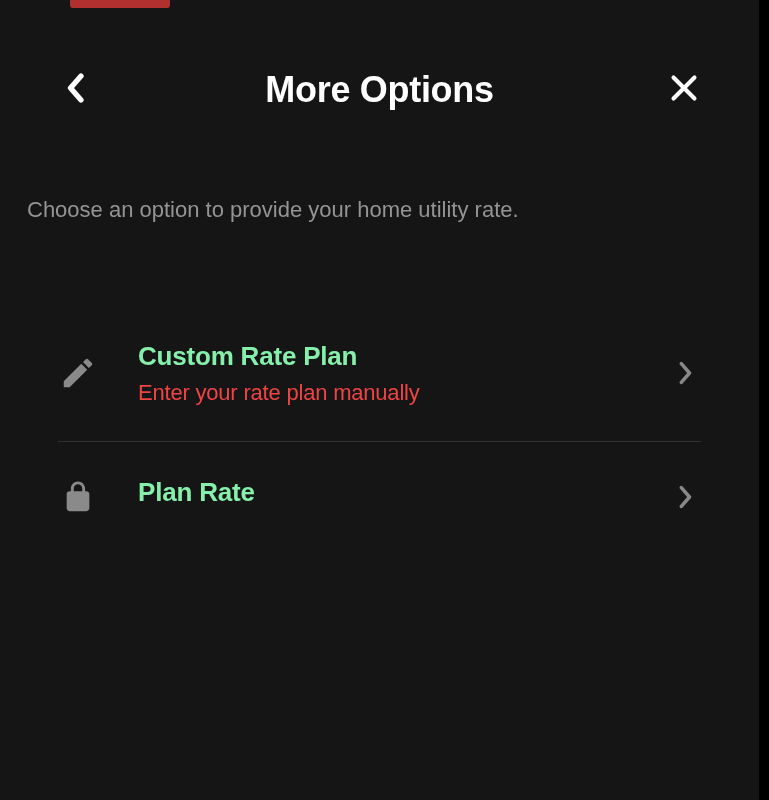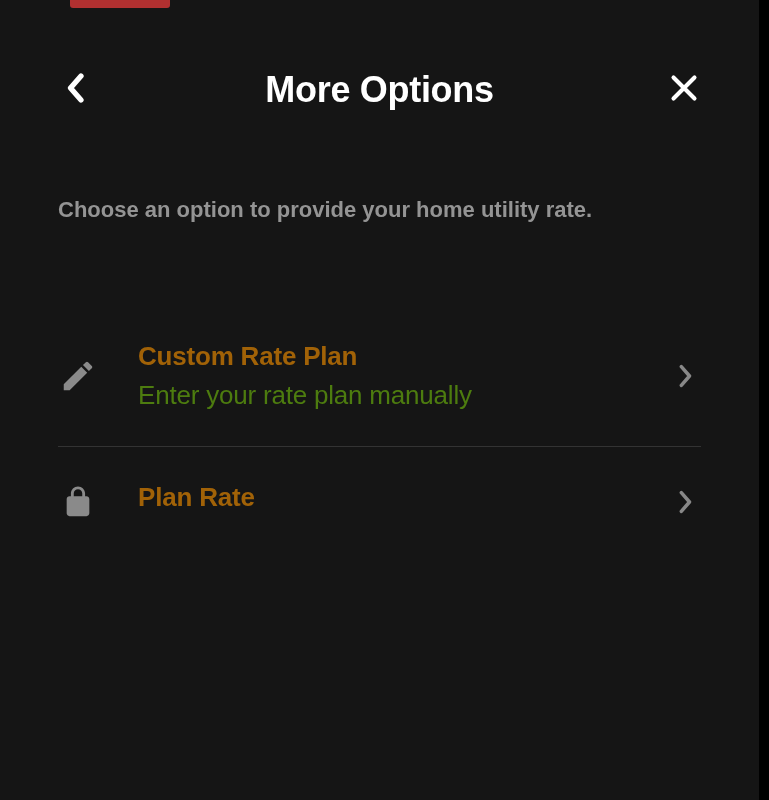--- a/index.html
+++ b/index.html
@@ -48,26 +48,25 @@
       align-items: center;
       justify-content: center;
       width: 40px;
       height: 40px;
     }
     .close-btn svg {
       width: 28px;
       height: 28px;
     }
     .subtitle {
-      padding: 0 58px;
+      padding: 0 27px;
       font-size: 22px;
       color: #949494;
       margin-top: 45px;
       line-height: 1.4;
-      font-weight: bold;
     }
     .options-list {
       margin-top: 80px;
     }
     .option-item {
       display: flex;
       align-items: center;
       padding: 35px 58px;
       cursor: pointer;
     }
@@ -82,27 +81,27 @@
     }
     .option-icon svg {
       fill: #8a8a8a;
     }
     .option-content {
       flex: 1;
     }
     .option-title {
       font-size: 26px;
       font-weight: 600;
-      color: #a16207;
+      color: #86efac;
       margin-bottom: 8px;
       letter-spacing: -0.2px;
     }
     .option-subtitle {
-      font-size: 26px;
-      color: #4d7c0f;
+      font-size: 22px;
+      color: #ef4444;
       letter-spacing: -0.2px;
     }
     .option-chevron {
       display: flex;
       align-items: center;
       justify-content: center;
       width: 30px;
       height: 30px;
     }
     .option-chevron svg {

